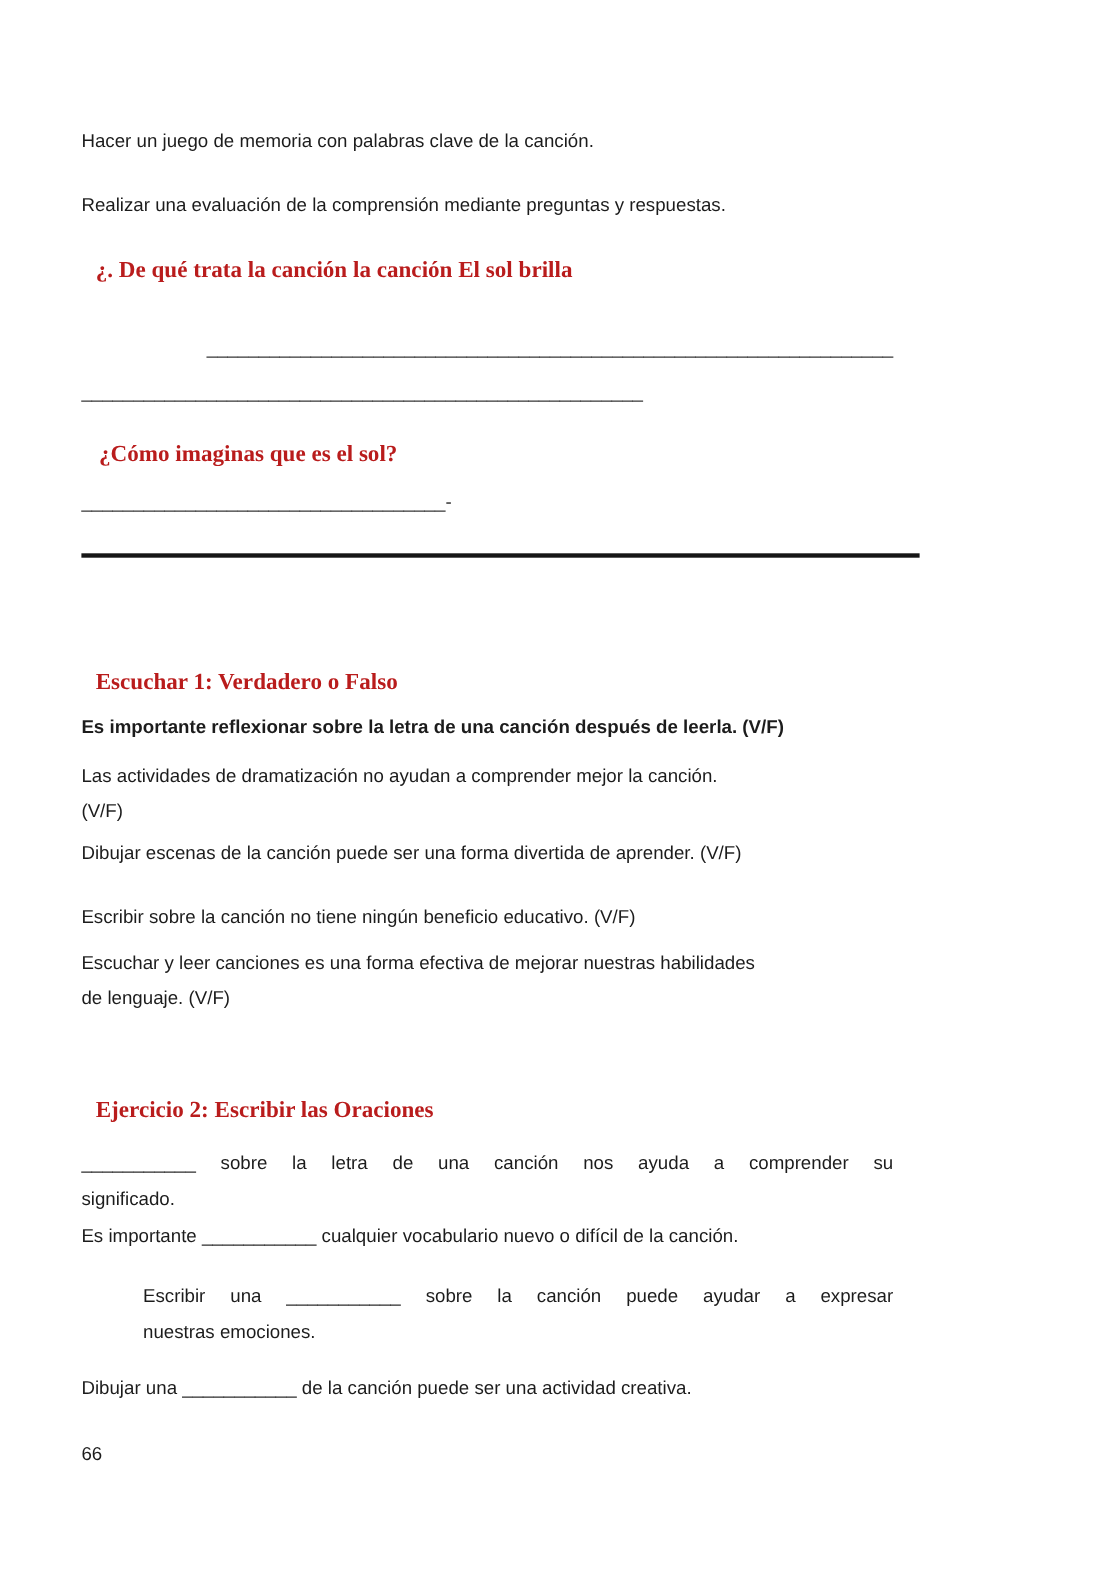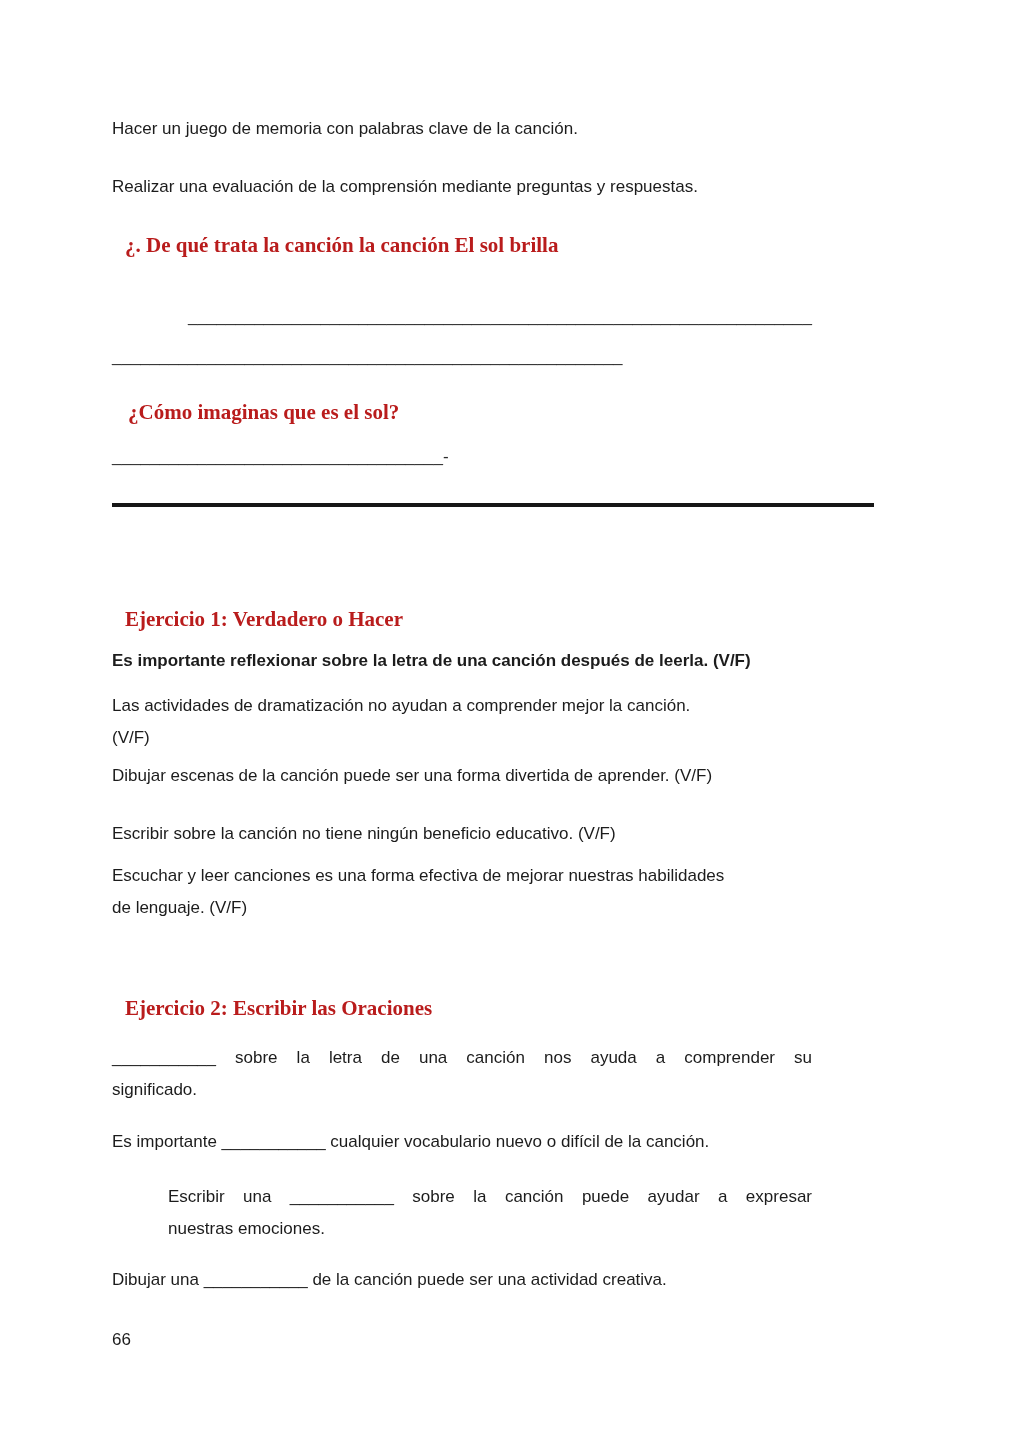--- a/index.html
+++ b/index.html
@@ -8,21 +8,21 @@
     background: #ffffff;
   }
   .page {
     position: relative;
     box-sizing: border-box;
     width: 1018px;
     height: 1440px;
     background: #ffffff;
     color: #1c1c1c;
     font-family: "Liberation Sans", "DejaVu Sans", sans-serif;
-    padding: 113px 206px 0 112px;
+    padding: 113px 206px 0 74px;
     overflow: hidden;
   }
   .body-p {
     font-size: 17px;
     line-height: 32px;
     margin: 0;
     color: #1c1c1c;
   }
   .line { white-space: nowrap; }
   .justify-line {
@@ -59,21 +59,21 @@
   .q2-head    { margin-top: 26px; padding-left: 3px; }
   .ans3       { margin-top: 16px; }
   .ex1-head   { margin-top: 99px; }
   .vf1        { margin-top: 9px; font-weight: bold; }
   .vf2        { margin-top: 13px; }
   .vf3        { margin-top: 6px;  }
   .vf4        { margin-top: 26px; }
   .vf5        { margin-top: 10px; }
   .ex2-head   { margin-top: 71px; }
   .e2i1       { margin-top: 21px; }
-  .e2i2       { margin-top: 20px;  }
+  .e2i2       { margin-top: 2px;  }
   .e2i3       { margin-top: 23px; margin-left: 56px; }
   .e2i4       { margin-top: 19px; }
   .page-num   { margin-top: 28px; }
 </style>
 </head>
 <body>
 
 <div class="page">
 
   <p class="body-p line">Hacer un juego de memoria con palabras clave de la canción.</p>
@@ -85,21 +85,21 @@
   <div class="answer-line ans1">__________________________________________________________________</div>
 
   <div class="answer-line ans2">______________________________________________________</div>
 
   <h2 class="serif-heading q2-head">¿Cómo imaginas que es el sol?</h2>
 
   <div class="answer-line ans3">___________________________________-</div>
 
   <div class="rule"></div>
 
-  <h2 class="serif-heading ex1-head">Ejercicio 1: Verdadero o Hacer</h2>
+  <h2 class="serif-heading ex1-head">Escuchar 1: Verdadero o Falso</h2>
 
   <p class="body-p vf1">
     <span class="line">Es importante reflexionar sobre la letra de una canción después de leerla. (V/F)</span>
   </p>
 
   <div class="body-p vf2">
     <div class="line">Las actividades de dramatización no ayudan a comprender mejor la canción.</div>
     <div class="line">(V/F)</div>
   </div>
 

